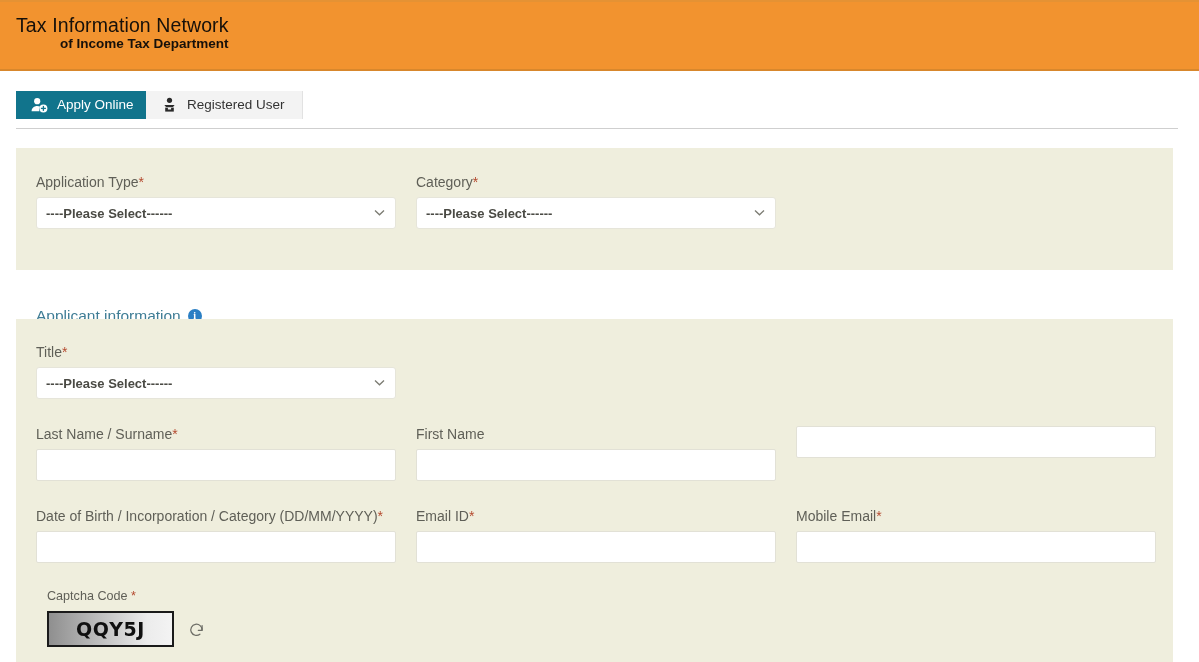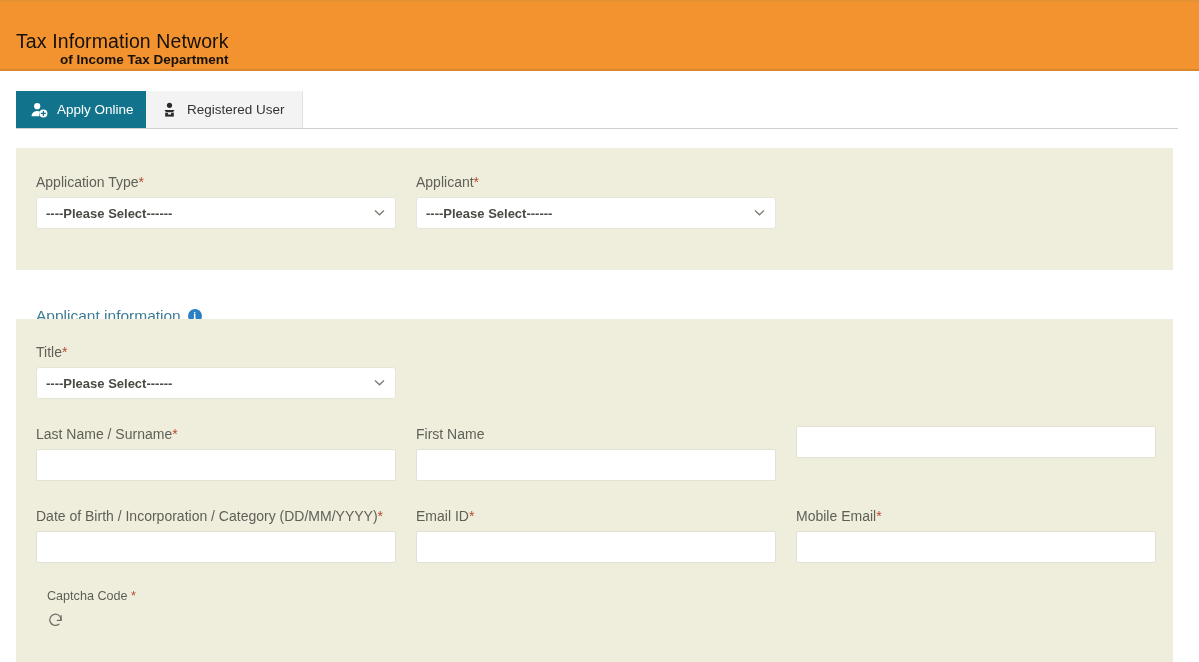--- a/index.html
+++ b/index.html
@@ -13,21 +13,21 @@
 
   
   #header {
     position: absolute; left: 0; top: 0;
     width: 1199px; height: 71px;
     background: #f2932f;
     border-top: 2px solid #e59234;
     border-bottom: 2px solid #d8872c;
   }
   #logo-block {
-    position: absolute; left: 16px; top: 29px;
+    position: absolute; left: 16px; top: 13px;
     color: #1c1008;
     line-height: 1.05;
   }
   #logo-line1 {
     font-size: 19.5px;
     font-weight: 400;
     letter-spacing: 0.1px;
     color: #16100a;
     white-space: nowrap;
   }
@@ -45,21 +45,21 @@
     position: absolute; left: 0; top: 91px;
     width: 1199px; height: 40px;
   }
   #tab-underline {
     position: absolute; left: 16px; top: 128px;
     width: 1162px; height: 1px;
     background: #cfcfcf;
   }
   .tab {
     position: absolute; top: 0;
-    height: 38px;
+    height: 28px;
     display: flex; align-items: center;
     gap: 9px;
     padding: 0 17px 0 15px;
     font-size: 13.5px;
     cursor: pointer;
     white-space: nowrap;
   }
   #tab-apply-online {
     left: 16px;
     background: #11748c;
@@ -224,21 +224,21 @@
       <span class="chev">
         <svg width="11" height="7" viewBox="0 0 11 7">
             <path d="M1 1.3L5.5 5.6L10 1.3" fill="none" stroke="#7b7b72" stroke-width="1.3"></path>
           </svg>
       </span>
     </div>
   </div>
 </div>
 
 <div class="field col2" style="top:174px">
-  <label class="flabel"><span>Applicant</span><span class="req">*</span></label>
+  <label class="flabel"><span>Category</span><span class="req">*</span></label>
   <div class="ctrl-wrap">
     <div class="sel">
       <span>----Please Select------</span>
       <span class="chev">
         <svg width="11" height="7" viewBox="0 0 11 7">
             <path d="M1 1.3L5.5 5.6L10 1.3" fill="none" stroke="#7b7b72" stroke-width="1.3"></path>
           </svg>
       </span>
     </div>
   </div>
@@ -293,20 +293,23 @@
 
 <div class="field col3" style="top:508px">
   <label class="flabel"><span>Mobile Email</span><span class="req">*</span></label>
   <input class="txt" type="text" value="" style="">
 </div>
 
 <div id="captcha-field">
   <label id="captcha-label"><span>Captcha Code</span>
     <span class="req">*</span></label>
   <div id="captcha-row">
+    <div id="captcha-image">
+      <span id="captcha-text">QQY5J</span>
+    </div>
     <span id="captcha-refresh-icon">
       <svg width="17" height="17" viewBox="0 0 17 17" aria-hidden="true">
         <path d="M14.0 9.2a5.6 5.6 0 1 0 -2.1 4.0" fill="none" stroke="#6d6d66" stroke-width="1.25" stroke-linecap="round"></path>
         <path d="M14.1 4.5 L14.1 9.3 L10.3 9.3" fill="none" stroke="#6d6d66" stroke-width="1.25" stroke-linecap="round" stroke-linejoin="round"></path>
       </svg>
     </span>
   </div>
 </div>
 
 </body></html>

